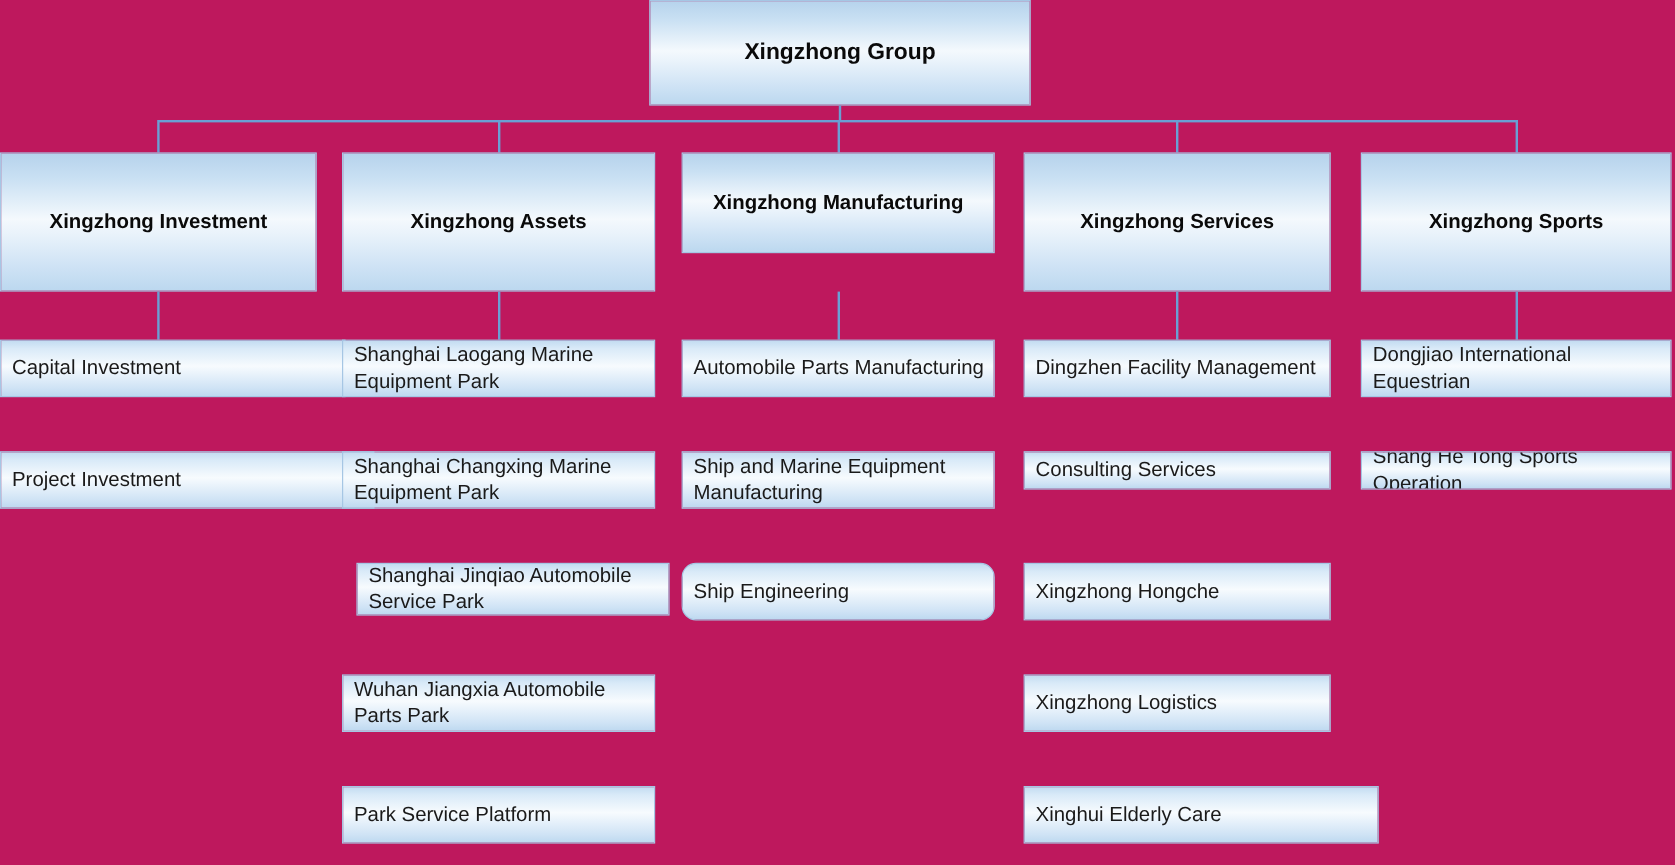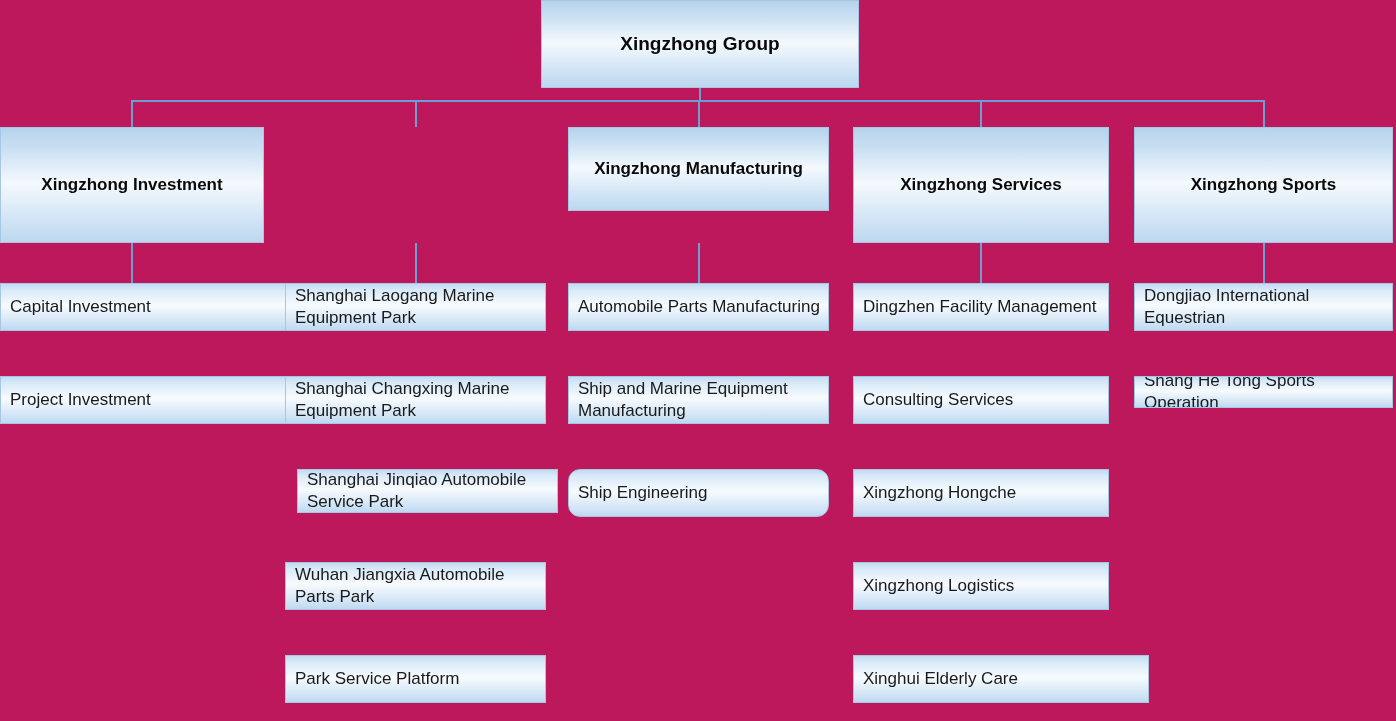--- a/index.html
+++ b/index.html
@@ -87,20 +87,21 @@
     <div class="node node-div" style="left: 0px; top: 127px; width: 264px; height: 116px;">Xingzhong Investment</div>
     <div class="conn conn-v" style="background: rgb(106, 159, 212); left: 131px; top: 243px; height: 40px;"></div>
     <div class="node node-leaf" style="left: 0px; top: 283px; width: 288px; height: 48px;">
       <span>Capital Investment</span>
     </div>
     <div class="conn conn-v" style="background: rgb(106, 159, 212); left: 131px; top: 379px;"></div>
     <div class="node node-leaf" style="left: 0px; top: 376px; width: 312px; height: 48px;">
       <span>Project Investment</span>
     </div>
     <div class="conn conn-v" style="background: rgb(106, 159, 212); left: 414.5px; top: 100px; height: 27px;"></div>
+    <div class="node node-div" style="left: 285px; top: 127px; width: 261px; height: 116px;">Xingzhong Assets</div>
     <div class="conn conn-v" style="background: rgb(106, 159, 212); left: 414.5px; top: 243px; height: 40px;"></div>
     <div class="node node-leaf" style="left: 285px; top: 283px; width: 261px; height: 48px;">
       <span>Shanghai Laogang Marine Equipment Park</span>
     </div>
     <div class="conn conn-v" style="background: rgb(106, 159, 212); left: 414.5px; top: 379px;"></div>
     <div class="node node-leaf" style="left: 285px; top: 376px; width: 261px; height: 48px;">
       <span>Shanghai Changxing Marine Equipment Park</span>
     </div>
     <div class="conn conn-v" style="background: rgb(106, 159, 212); left: 414.5px; top: 472px;"></div>
     <div class="node node-leaf" style="left: 297px; top: 469px; width: 261px; height: 44px;">
@@ -128,21 +129,21 @@
     <div class="node node-leaf" style="left: 568px; top: 469px; width: 261px; height: 48px; border-radius: 12px;">
       <span>Ship Engineering</span>
     </div>
     <div class="conn conn-v" style="background: rgb(106, 159, 212); left: 980px; top: 100px; height: 27px;"></div>
     <div class="node node-div" style="left: 853px; top: 127px; width: 256px; height: 116px;">Xingzhong Services</div>
     <div class="conn conn-v" style="background: rgb(106, 159, 212); left: 980px; top: 243px; height: 40px;"></div>
     <div class="node node-leaf" style="left: 853px; top: 283px; width: 256px; height: 48px;">
       <span>Dingzhen Facility Management</span>
     </div>
     <div class="conn conn-v" style="background: rgb(106, 159, 212); left: 980px; top: 379px;"></div>
-    <div class="node node-leaf" style="left: 853px; top: 376px; width: 256px; height: 48px;">
+    <div class="node node-leaf" style="left: 853px; top: 376px; width: 256px; height: 32px;">
       <span>Consulting Services</span>
     </div>
     <div class="conn conn-v" style="background: rgb(106, 159, 212); left: 980px; top: 472px;"></div>
     <div class="node node-leaf" style="left: 853px; top: 469px; width: 256px; height: 48px;">
       <span>Xingzhong Hongche</span>
     </div>
     <div class="conn conn-v" style="background: rgb(106, 159, 212); left: 980px; top: 565px;"></div>
     <div class="node node-leaf" style="left: 853px; top: 562px; width: 256px; height: 48px;">
       <span>Xingzhong Logistics</span>
     </div>

